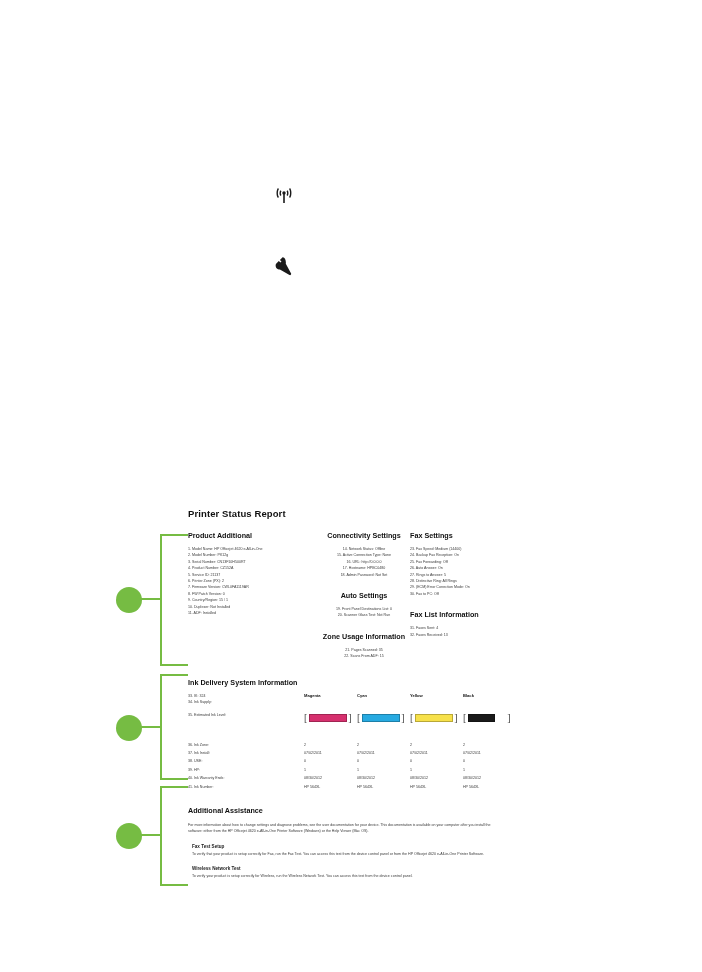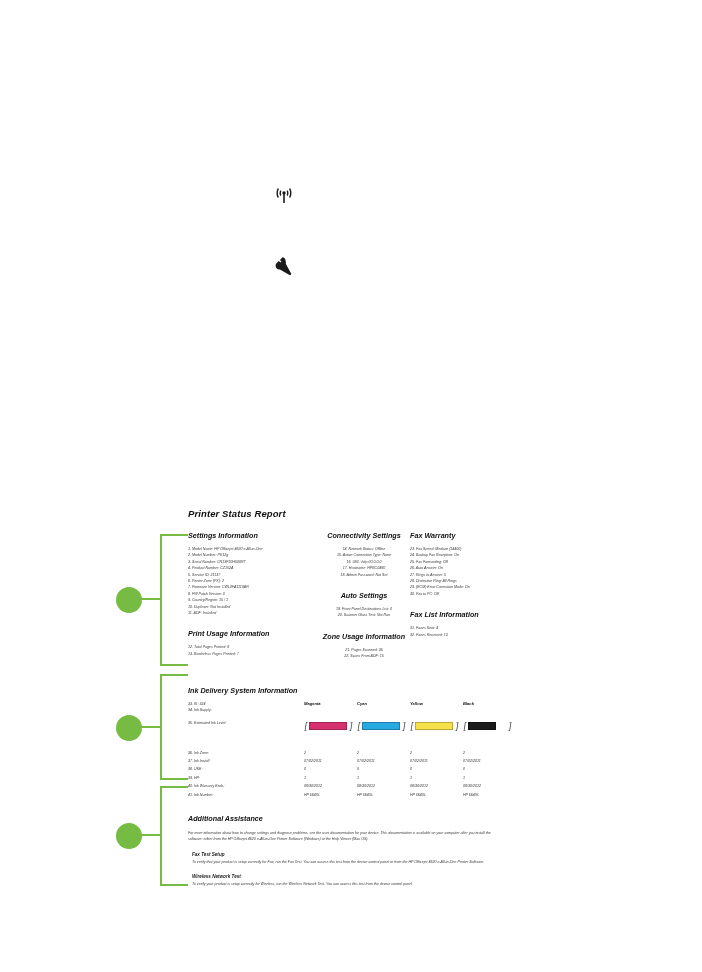--- a/index.html
+++ b/index.html
@@ -55,21 +55,20 @@
     border-radius: 50%;
     background: #76bc43;
   }
 
   
   .report {
     position: absolute;
     left: 188px; top: 508px;
     width: 330px;
     color: #1c1c1c;
-    font-style: italic;
   }
   .report-title {
     font-size: 9.5px;
     font-weight: bold;
     letter-spacing: .1px;
     margin: 0 0 12px 0;
     color: #111;
   }
   .section-h {
     font-size: 7.2px;
@@ -90,21 +89,21 @@
     align-items: flex-start;
   }
   .col-a { width: 130px; }
   .col-b { width: 92px; text-align: center; }
   .col-c { width: 108px; }
 
   .block { margin-bottom: 13px; }
   .block:last-child { margin-bottom: 0; }
 
   
-  .ink-wrap { margin-top: 26px; position: relative; }
+  .ink-wrap { margin-top: 18px; position: relative; }
   .ink-grid {
     display: flex;
     margin-top: 2px;
   }
   .ink-label-col { width: 116px; }
   .ink-col { width: 53px; }
 
   .ink-head {
     font-size: 4.1px;
     font-weight: bold;
@@ -203,42 +202,35 @@
 </div>
 
 <div class="report">
 
   <div class="report-title">Printer Status Report</div>
 
   <div class="cols">
 
     <div class="col-a">
       <div class="block">
-        <div class="section-h">Settings Information</div>
+        <div class="section-h">Product Additional</div>
         <div>
             <div class="line">1. Model Name: HP Officejet 4620 e-All-in-One</div>
             <div class="line">2. Model Number: PK12g</div>
             <div class="line">3. Serial Number: CN13F10H500RT</div>
             <div class="line">4. Product Number: CZ152A</div>
             <div class="line">5. Service ID: 21137</div>
             <div class="line">6. Printer Zone (PX): 2</div>
             <div class="line">7. Firmware Version: CWL0FA1119AR</div>
             <div class="line">8. FW Patch Version: 0</div>
             <div class="line">9. Country/Region: 15 / 1</div>
             <div class="line">10. Duplexer: Not Installed</div>
             <div class="line">11. ADF: Installed</div>
           </div>
       </div>
-      <div class="block">
-        <div class="section-h">Print Usage Information</div>
-        <div>
-            <div class="line">12. Total Pages Printed: 8</div>
-            <div class="line">13. Borderless Pages Printed: 7</div>
-          </div>
-      </div>
     </div>
 
     <div class="col-b">
       <div class="block">
         <div class="section-h">Connectivity Settings</div>
         <div>
             <div class="line">14. Network Status: Offline</div>
             <div class="line">15. Active Connection Type: None</div>
             <div class="line">16. URL: http://0.0.0.0</div>
             <div class="line">17. Hostname: HPBC0480</div>
@@ -256,21 +248,21 @@
         <div class="section-h">Zone Usage Information</div>
         <div>
             <div class="line">21. Pages Scanned: 35</div>
             <div class="line">22. Scans From ADF: 15</div>
           </div>
       </div>
     </div>
 
     <div class="col-c">
       <div class="block">
-        <div class="section-h">Fax Warranty</div>
+        <div class="section-h">Fax Settings</div>
         <div>
             <div class="line">23. Fax Speed: Medium (14400)</div>
             <div class="line">24. Backup Fax Reception: On</div>
             <div class="line">25. Fax Forwarding: Off</div>
             <div class="line">26. Auto Answer: On</div>
             <div class="line">27. Rings to Answer: 5</div>
             <div class="line">28. Distinctive Ring: All Rings</div>
             <div class="line">29. (ECM) Error Correction Mode: On</div>
             <div class="line">30. Fax to PC: Off</div>
           </div>

